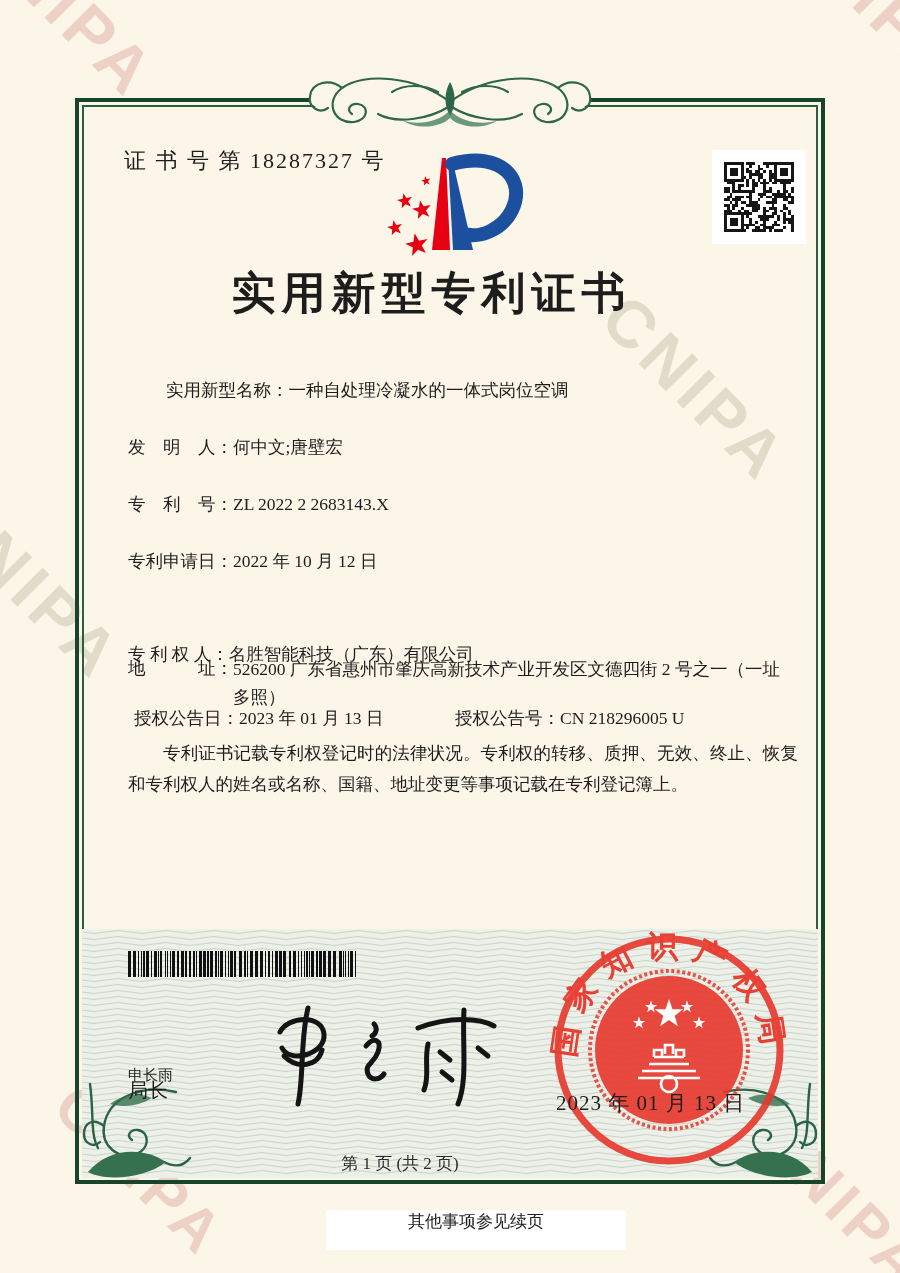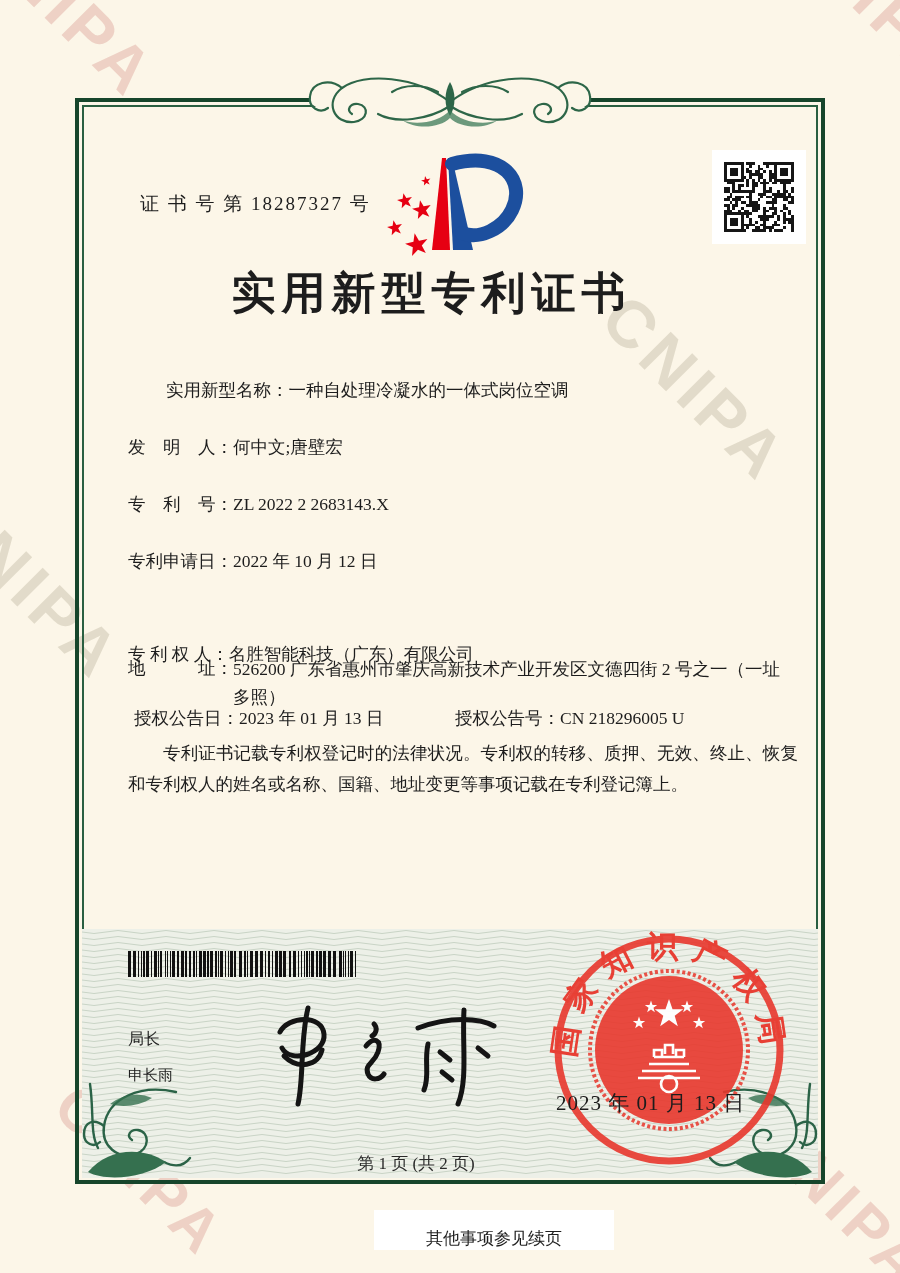--- a/index.html
+++ b/index.html
@@ -21,49 +21,49 @@
   .wm5{left:34px;top:1136px;font-size:60px;}
   .wm6{left:736px;top:1168px;font-size:60px;}
   
   .frame{left:75px;top:98px;width:742px;height:1078px;border:4px solid #16452b;z-index:2;}
   .frame::after{content:"";position:absolute;left:3px;top:3px;right:3px;bottom:3px;
     border:2px solid #2a5f41;}
   
   .waveband{left:82px;top:929px;width:736px;height:249px;z-index:2;background:#edf0e8;}
   .waveband svg{display:block;}
   
-  .certno{left:140px;top:146px;font-size:19px;letter-spacing:2px;z-index:3;margin-top:45px;}
+  .certno{left:124px;top:146px;font-size:22px;letter-spacing:2px;z-index:3;}
   .logo{left:358px;top:148px;z-index:3;}
   .qrbox{left:712px;top:150px;width:94px;height:94px;background:#fff;z-index:3;}
   .qrbox svg{position:absolute;left:12px;top:12px;}
   .title{left:16px;top:264px;width:831px;text-align:center;font-size:44px;font-weight:bold;
     letter-spacing:6px;z-index:3;}
   
   .fields{left:128px;top:371px;width:672px;z-index:3;font-size:17.5px;line-height:27px;}
   .frow{position:absolute;left:0;white-space:nowrap;}
   .flabel{display:inline-block;min-width:99px;white-space:pre;vertical-align:top;}
   .fvalue{white-space:nowrap;}
   .addr .fvalue{display:inline-block;white-space:normal;width:556px;vertical-align:top;line-height:28px;}
   .r1{top:6px;margin-left:38px;} .r2{top:63px;} .r3{top:120px;} .r4{top:177px;} .r5{top:234px;margin-top:36px;} .addr{top:284px;}
   .grant1{position:absolute;left:0;top:334px;white-space:nowrap;margin-left:6px;}
   .grant2{position:absolute;left:327px;top:334px;white-space:nowrap;}
   
   .bodytext{left:128px;top:738px;width:670px;z-index:3;font-size:17.5px;line-height:31px;
     text-align:justify;}
   .bodytext p{margin:0;text-indent:2em;}
   
   .barcode{left:128px;top:951px;z-index:3;}
-  .director{left:128px;top:1029px;font-size:16px;z-index:4;}
+  .director{left:128px;top:1077px;font-size:20px;z-index:4;}
   .director-name{left:128px;top:1066px;font-size:15px;z-index:4;}
   .signature{left:268px;top:1002px;z-index:4;}
   .seal{left:538px;top:926px;z-index:3;opacity:.95;}
   .sealdate{left:556px;top:1089px;font-size:21px;letter-spacing:1px;color:#1c1c1c;z-index:5;}
-  .pagenum{left:0;top:1152px;width:800px;text-align:center;font-size:17px;color:#2b2b2b;z-index:4;padding-left:16px;}
-  .footerbox{left:326px;top:1210px;width:240px;height:40px;background:#ffffff;z-index:4;
-    display:flex;align-items:flex-end;justify-content:center;font-size:17px;margin-left:48px;}
+  .pagenum{left:0;top:1152px;width:800px;text-align:center;font-size:17px;color:#2b2b2b;z-index:4;}
+  .footerbox{left:326px;top:1210px;width:300px;height:40px;background:#ffffff;z-index:4;
+    display:flex;align-items:flex-start;justify-content:center;font-size:17px;}
   .ornament-top{left:292px;top:66px;z-index:3;}
   .corner-bl{left:80px;top:1082px;z-index:3;}
   .corner-br{left:708px;top:1082px;z-index:3;transform:scaleX(-1);}
 </style>
 </head>
 <body>
 
 <div class="page">
 
   <span class="wm wm-pink wm1">CNIPA</span>

